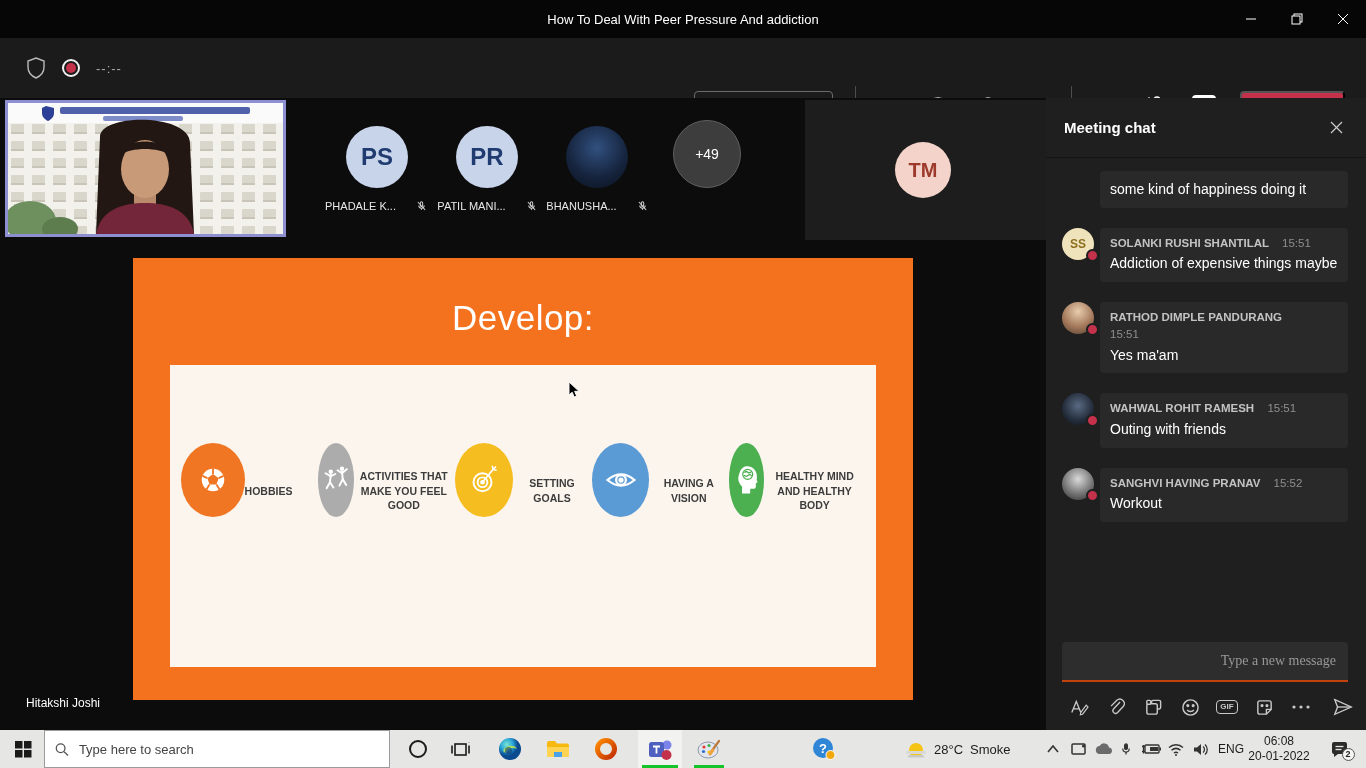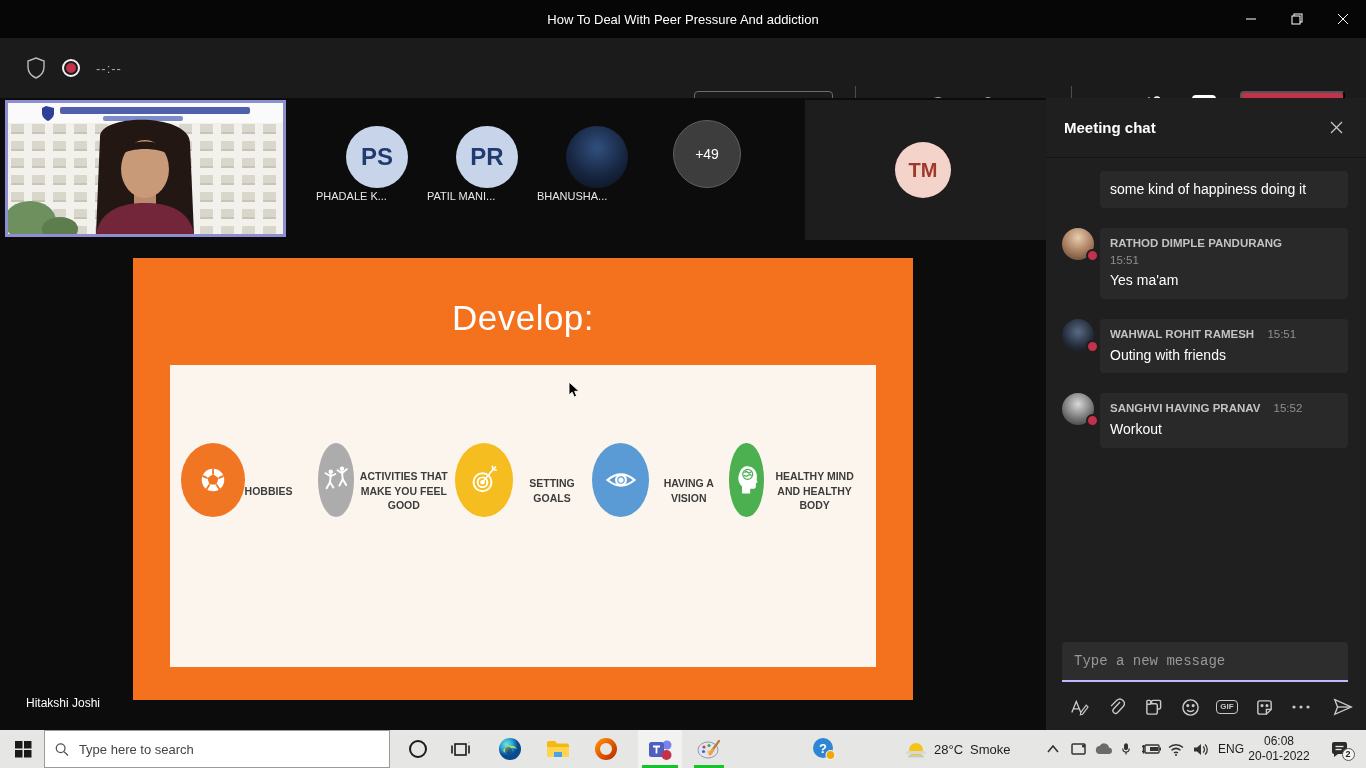--- a/index.html
+++ b/index.html
@@ -32,22 +32,22 @@
                color:#fff; font-weight:700; font-size:14px; }
 
   
   .stage { position:absolute; top:98px; left:0; width:1046px; bottom:38px; background:#0c0c0c; overflow:hidden; }
 
   .video-tile { position:absolute; left:5px; top:2px; width:281px; height:137px;
                 border:3px solid #8e8fd0; background:#222; overflow:hidden; }
 
   .avatar-circle { position:absolute; border-radius:50%; display:flex; align-items:center; justify-content:center; }
   .init-blue { background:#c8d4ea; color:#1f3b70; font-size:24px; font-weight:700; }
-  .pp-label { position:absolute; top:100px; height:16px; display:flex; align-items:flex-start; justify-content:center;
-              gap:20px; color:#e8e8e8; font-size:11px;flex-direction:column; }
+  .pp-label { position:absolute; top:100px; height:16px; display:flex; align-items:center; justify-content:center;
+              gap:20px; color:#e8e8e8; font-size:11px; }
   .overflow-circle { position:absolute; left:673px; top:22px; width:68px; height:68px; border-radius:50%;
                      background:#3d3d3d; border:1px solid #5f5f5f; color:#fff; font-size:14px;
                      display:flex; align-items:center; justify-content:center; }
   .tm-tile { position:absolute; left:805px; top:2px; width:241px; height:140px; background:#1d1d1d; }
   .tm-circle { position:absolute; left:90px; top:42px; width:56px; height:56px; border-radius:50%;
                background:#f4d3ca; color:#9e3a2b; font-size:20px; font-weight:700;
                display:flex; align-items:center; justify-content:center; }
 
   .photo-av { background:radial-gradient(circle at 50% 35%, #31507f 0%, #15233c 60%, #0a111d 100%); }
 
@@ -81,22 +81,22 @@
   .av-ph1 { background:radial-gradient(circle at 50% 30%, #e8cdae 0%, #a5795c 55%, #53402f 100%); }
   .av-ph2 { background:radial-gradient(circle at 50% 40%, #5a6a83 0%, #232c3a 60%, #0f141c 100%); }
   .av-ph3 { background:radial-gradient(circle at 50% 35%, #d9d9d9 0%, #6e6e6e 60%, #2c2c2c 100%); }
   .bubble { background:#292929; border-radius:4px; padding:7px 10px 9px; flex:1; }
   .bubble.cont { margin-left:38px; }
   .name-row { font-size:11.5px; color:#c3c3c3; font-weight:700; line-height:1.5; }
   .name-row .t { font-weight:400; color:#8f8f8f; margin-left:10px; }
   .name-row .t.block { display:block; margin-left:0; }
   .msg-text { color:#fff; font-size:14px; line-height:1.35; margin-top:2px; }
   .compose-input { position:absolute; left:16px; right:18px; bottom:48px; height:40px; background:#2d2d2e;
-                   border:none; border-bottom:2px solid #c4b5fd; border-radius:4px 4px 0 0; color:#fff;
-                   font-size:14px; padding:0 12px; outline:none; font-family:Liberation Mono, monospace; }
+                   border:none; border-bottom:2px solid #c2410c; border-radius:4px 4px 0 0; color:#fff;
+                   font-size:14px; padding:0 12px; outline:none; font-family:Liberation Serif, serif;text-align:right; }
   .compose-input::placeholder { color:#989898; }
   .compose-icons { position:absolute; left:22px; right:12px; bottom:10px; height:26px;
                    display:flex; align-items:center; gap:15px; }
   .ci { display:flex; align-items:center; justify-content:center; width:22px; height:22px; }
   .ci.send { margin-left:auto; }
   .gif-box { border:1.4px solid #c9c9c9; border-radius:4px; color:#c9c9c9; font-size:8px; font-weight:700;
              padding:2px 3px; line-height:1; }
 
   
   .taskbar { position:absolute; bottom:0; left:0; right:0; height:38px; background:#e6e7e4; }
@@ -396,20 +396,33 @@
     </div>
 
     <div class="msgs">
 
       <div class="msg-row">
         <div class="bubble cont">
           <div class="msg-text">some kind of happiness doing it</div>
         </div>
       </div>
 
+      <div class="msg-row">
+        <div class="msg-av av-ss">
+          <span>SS</span>
+          <i class="presence"></i>
+        </div>
+        <div class="bubble">
+          <div class="name-row">
+            <span>SOLANKI RUSHI SHANTILAL</span>
+            <span class="t">15:51</span>
+          </div>
+          <div class="msg-text">Addiction of expensive things maybe</div>
+        </div>
+      </div>
 
       <div class="msg-row">
         <div class="msg-av av-ph1">
           <i class="presence"></i>
         </div>
         <div class="bubble">
           <div class="name-row">
             <span>RATHOD DIMPLE PANDURANG</span>
             <span class="t block">15:51</span>
           </div>

